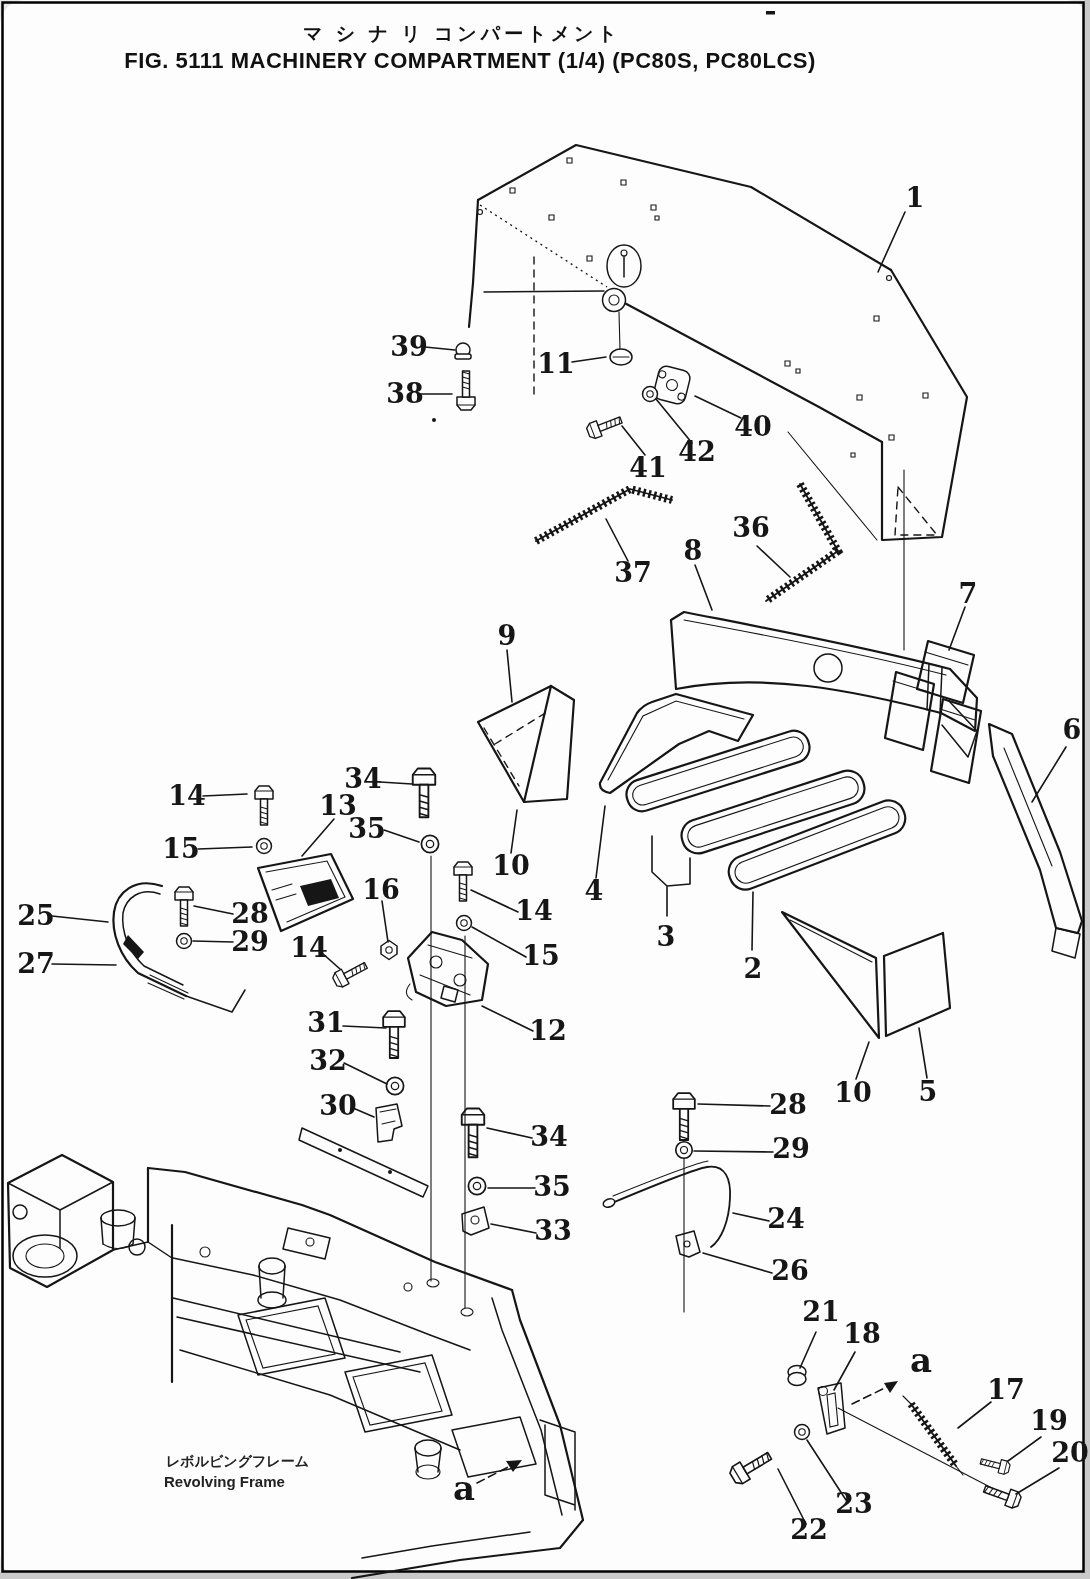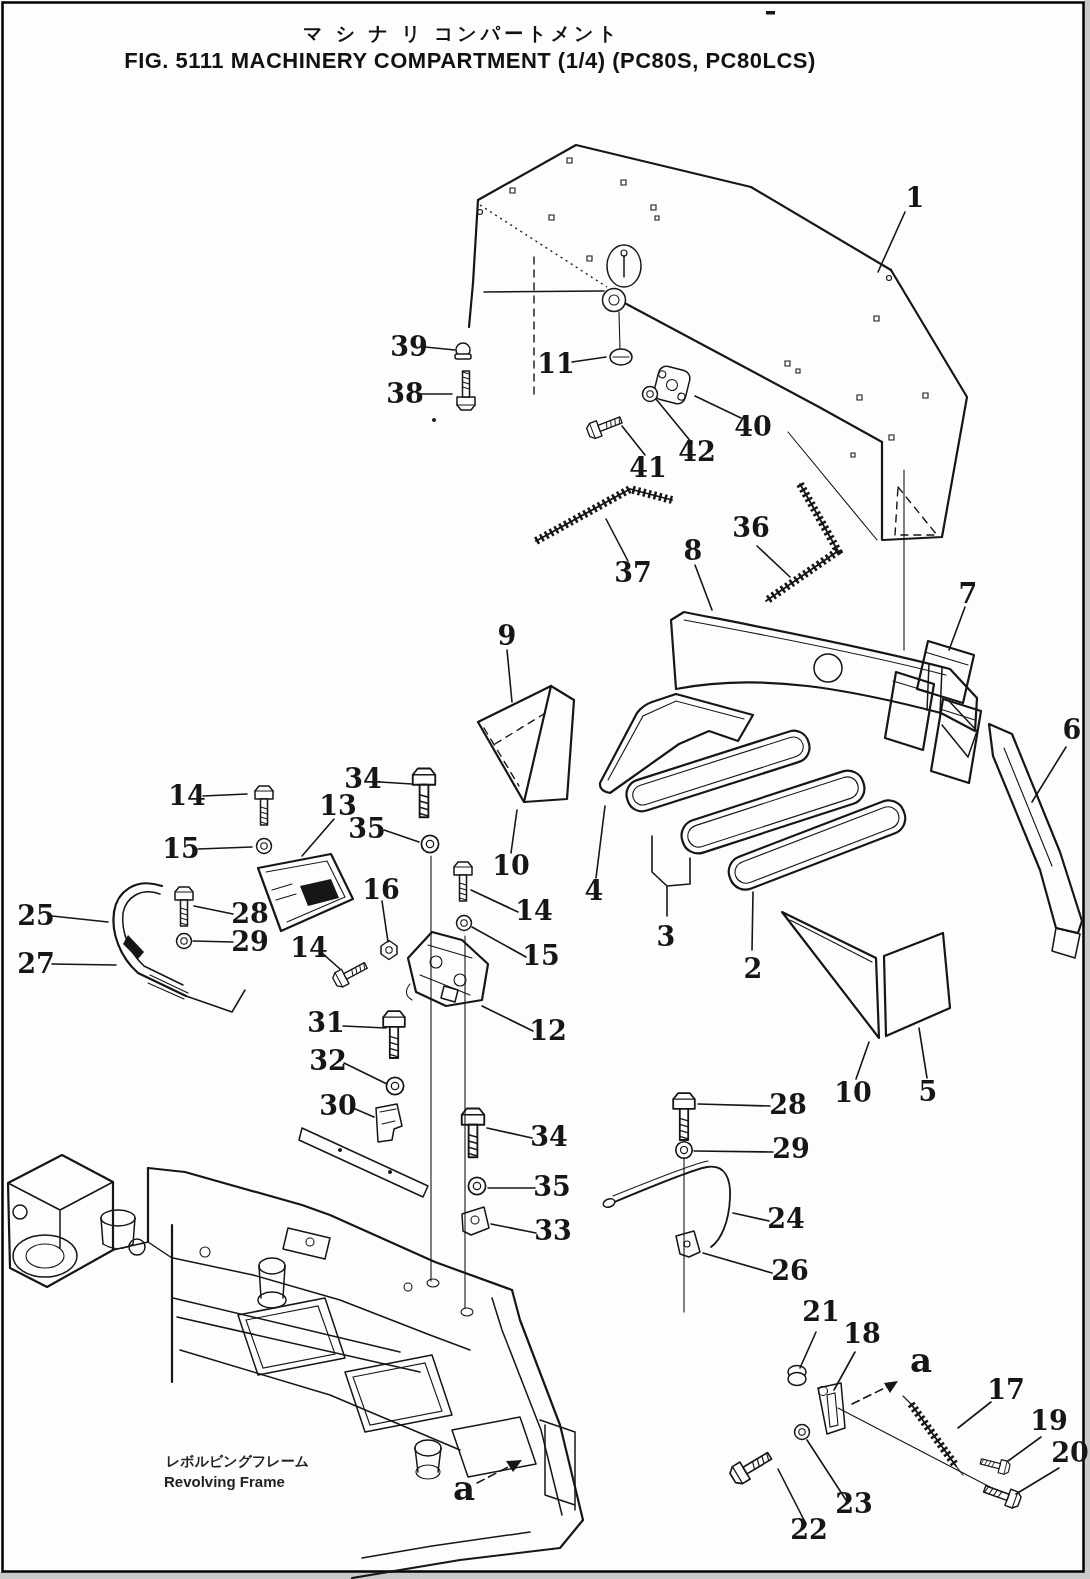--- a/index.html
+++ b/index.html
@@ -1,17 +1,17 @@
 <!DOCTYPE html>
 <html><head>
 <meta charset="utf-8">
 <style>
   html,body{margin:0;padding:0;background:#e8e8e8;}
   .page{width:1090px;height:1579px;background:#fdfdfd;position:relative;margin:0 auto;
-        font-family:"Liberation Sans",sans-serif;}
+        font-family:"Liberation Sans",sans-serif;border-radius:25px;}
   svg{display:block}
   
   .ln  {fill:none;stroke:#161616;stroke-width:2.2;stroke-linecap:round;stroke-linejoin:round}
   .ln2 {fill:none;stroke:#161616;stroke-width:1.5;stroke-linecap:round;stroke-linejoin:round}
   .thin{fill:none;stroke:#161616;stroke-width:1.1;stroke-linecap:round}
   .lead{fill:none;stroke:#161616;stroke-width:1.6;stroke-linecap:round}
   .dash{fill:none;stroke:#161616;stroke-width:1.4;stroke-dasharray:7 6;stroke-linecap:round}
   .dot {fill:none;stroke:#161616;stroke-width:1.3;stroke-dasharray:2 4}
   .wfill2{fill:#fdfdfd;stroke:#161616;stroke-width:1.5;stroke-linejoin:round}
   .rod {fill:none;stroke:#161616;stroke-width:8;stroke-dasharray:2.5 3;stroke-linecap:butt}

